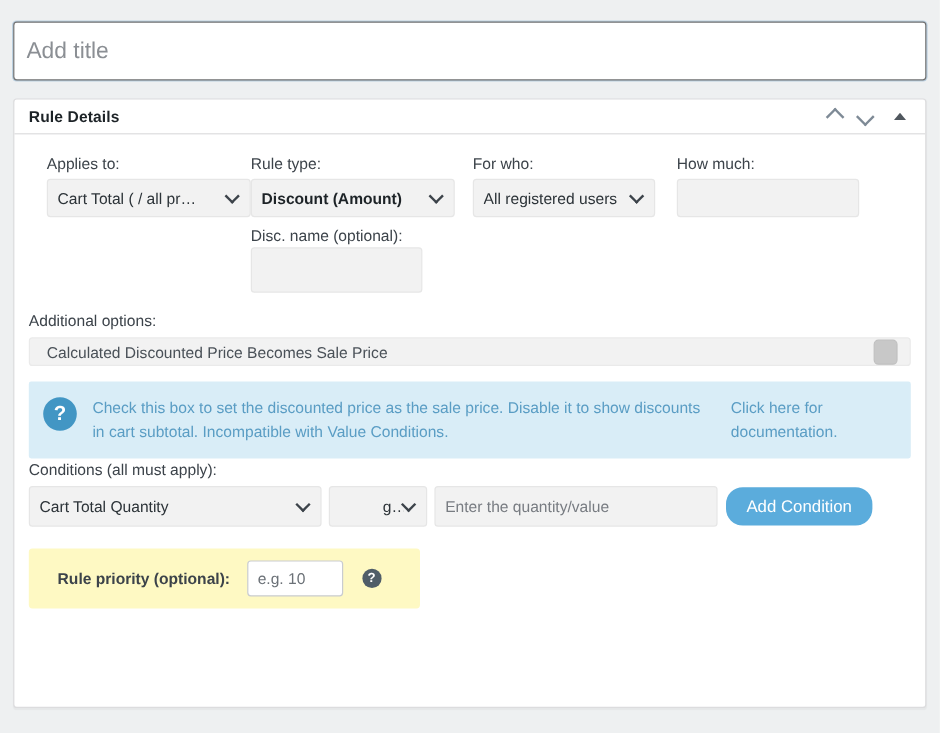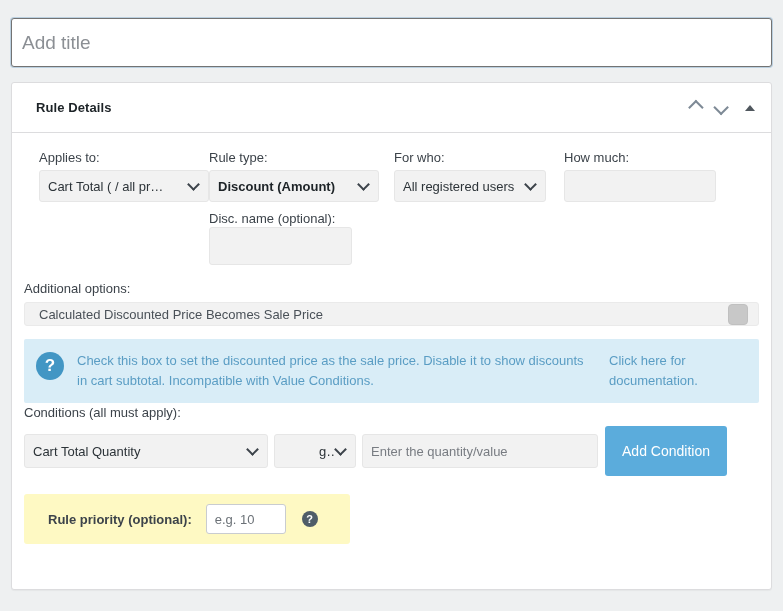--- a/index.html
+++ b/index.html
@@ -50,25 +50,25 @@
     top: 82px;
     width: 761px;
     height: 508px;
     background: #ffffff;
     border: 1px solid #dcdcde;
     border-radius: 3px;
     box-shadow: 0 1px 1px rgba(0,0,0,.04);
   }
   .panel-header {
     position: relative;
-    height: 50px;
+    height: 29px;
     border-bottom: 1px solid #dcdcde;
     display: flex;
     align-items: center;
-    padding: 0 8px 0 24px;
+    padding: 0 8px 0 12px;
   }
   .panel-title {
     font-size: 13px;
     font-weight: bold;
     color: #1d2327;
     letter-spacing: 0.1px;
   }
   .panel-header-actions {
     margin-left: auto;
     display: flex;
@@ -259,24 +259,24 @@
     display: flex;
     align-items: center;
     gap: 6px;
   }
   .cond-select-main { width: 244px; }
   .cond-select-op   { width: 82px; }
   .cond-value       { width: 236px; }
   .cond-select-op .sel-text { padding-right: 2px; margin-left: 36px; }
   .btn-add {
     width: 122px;
-    height: 50px;
+    height: 32px;
     background: #5bacdc;
     border: none;
-    border-radius: 3px;
+    border-radius: 14px;
     color: #ffffff;
     font-family: "Liberation Sans", sans-serif;
     font-size: 14px;
     cursor: pointer;
     margin-left: 1px;
   }
   .cond-row .ctrl { height: 34px; }
 
   
   .priority-box {

